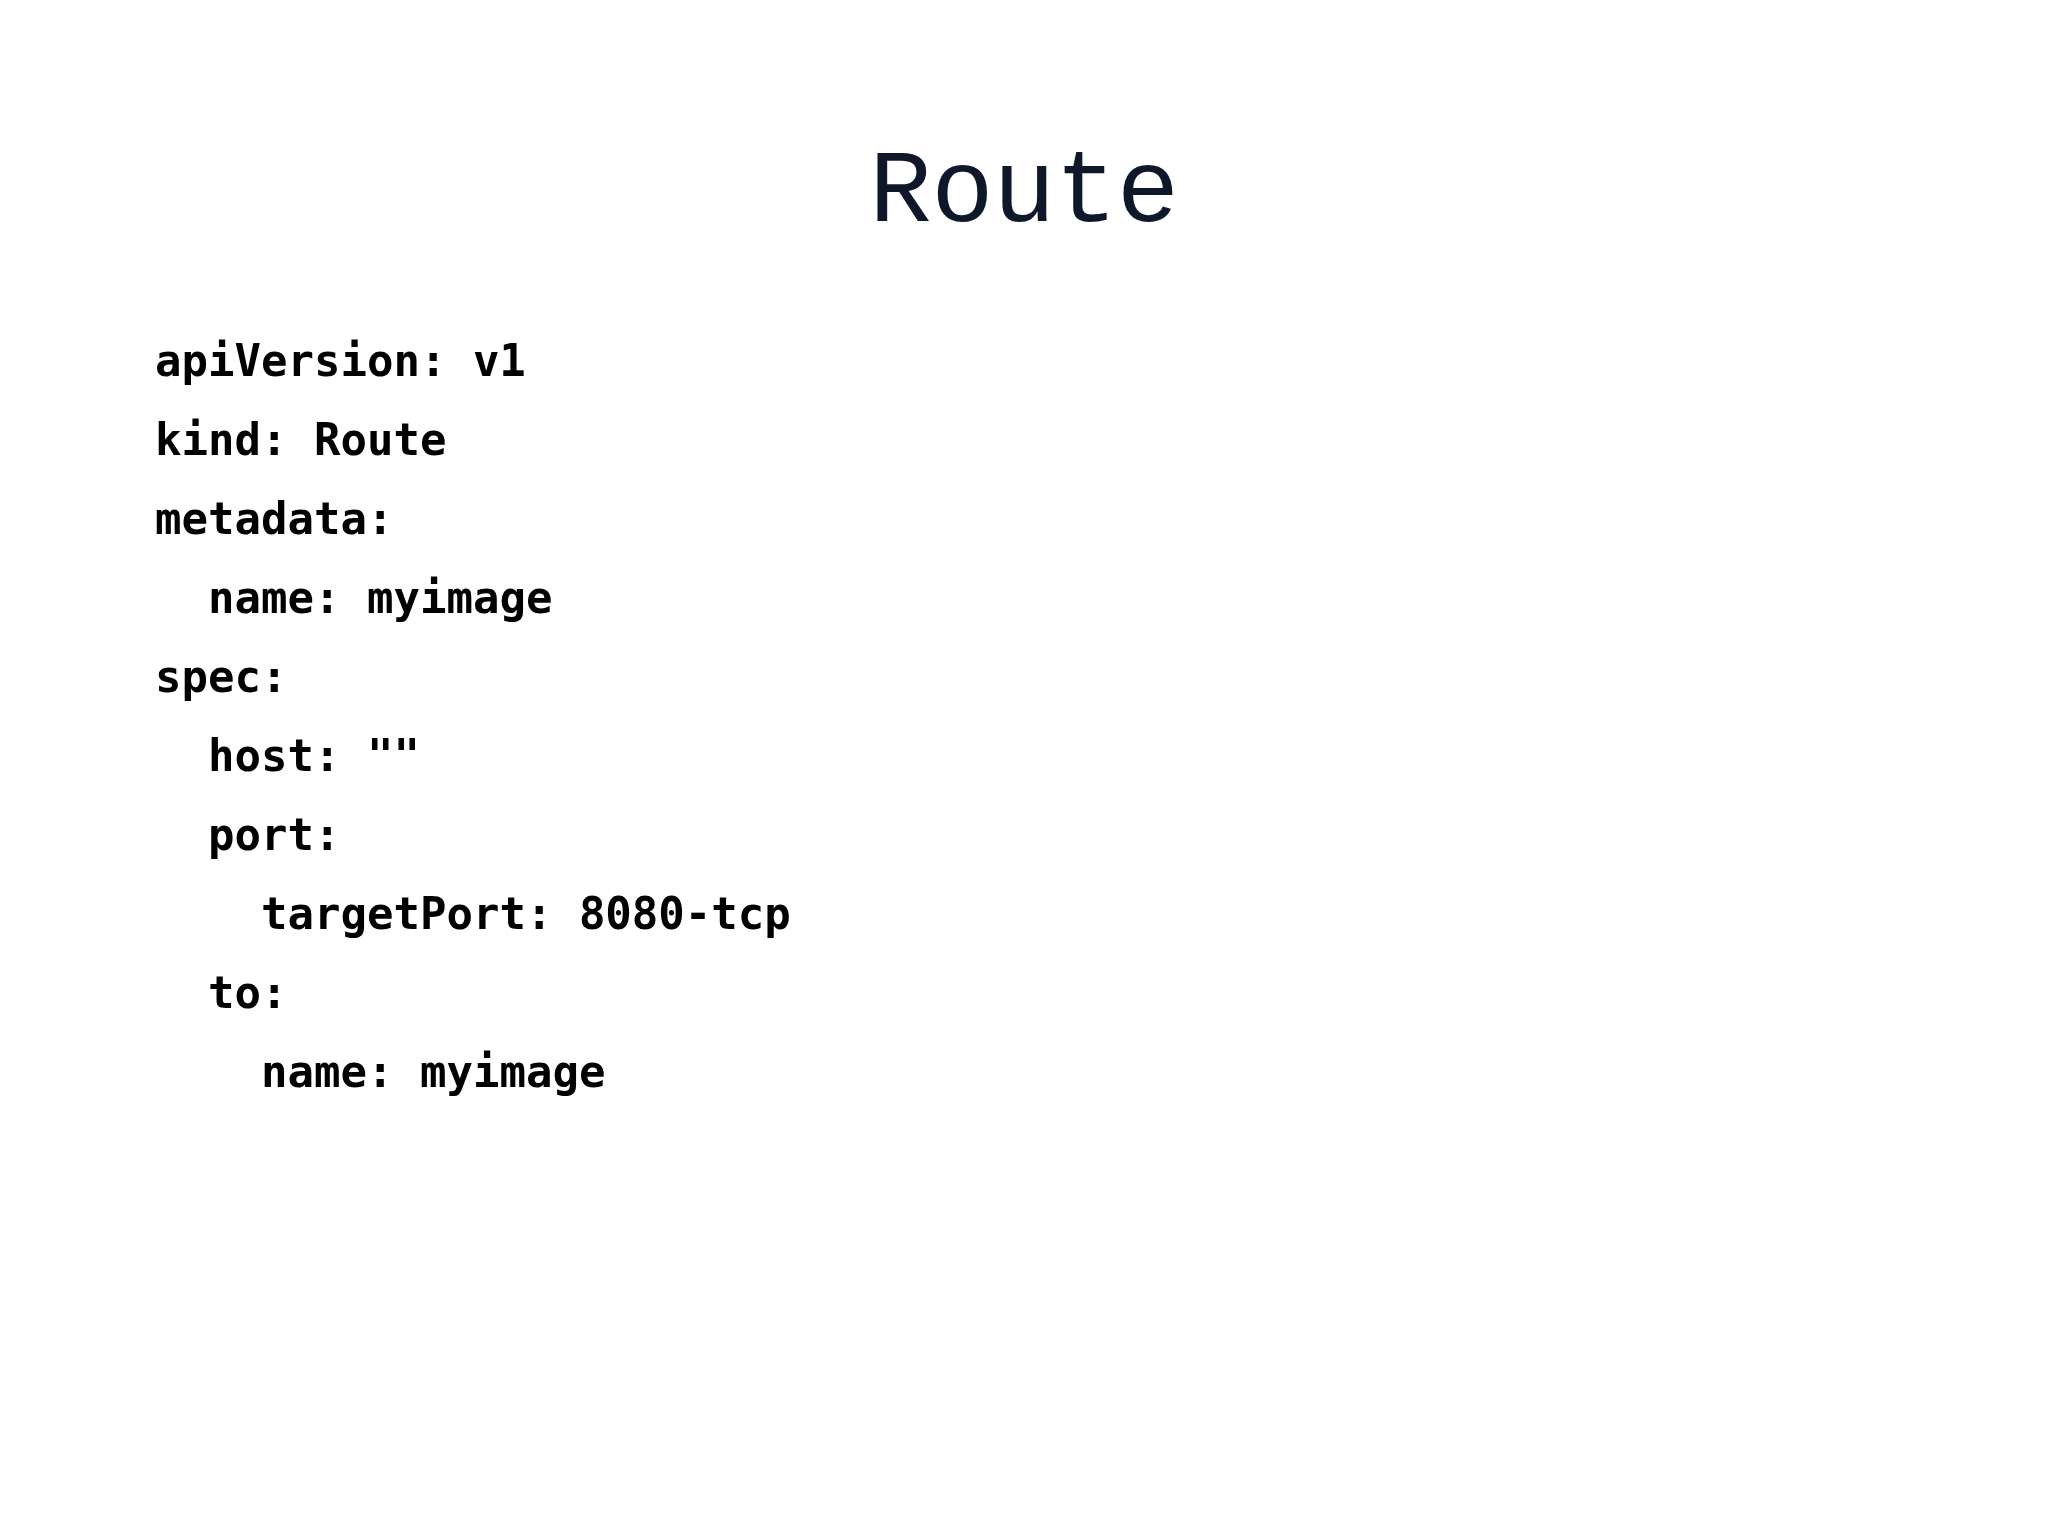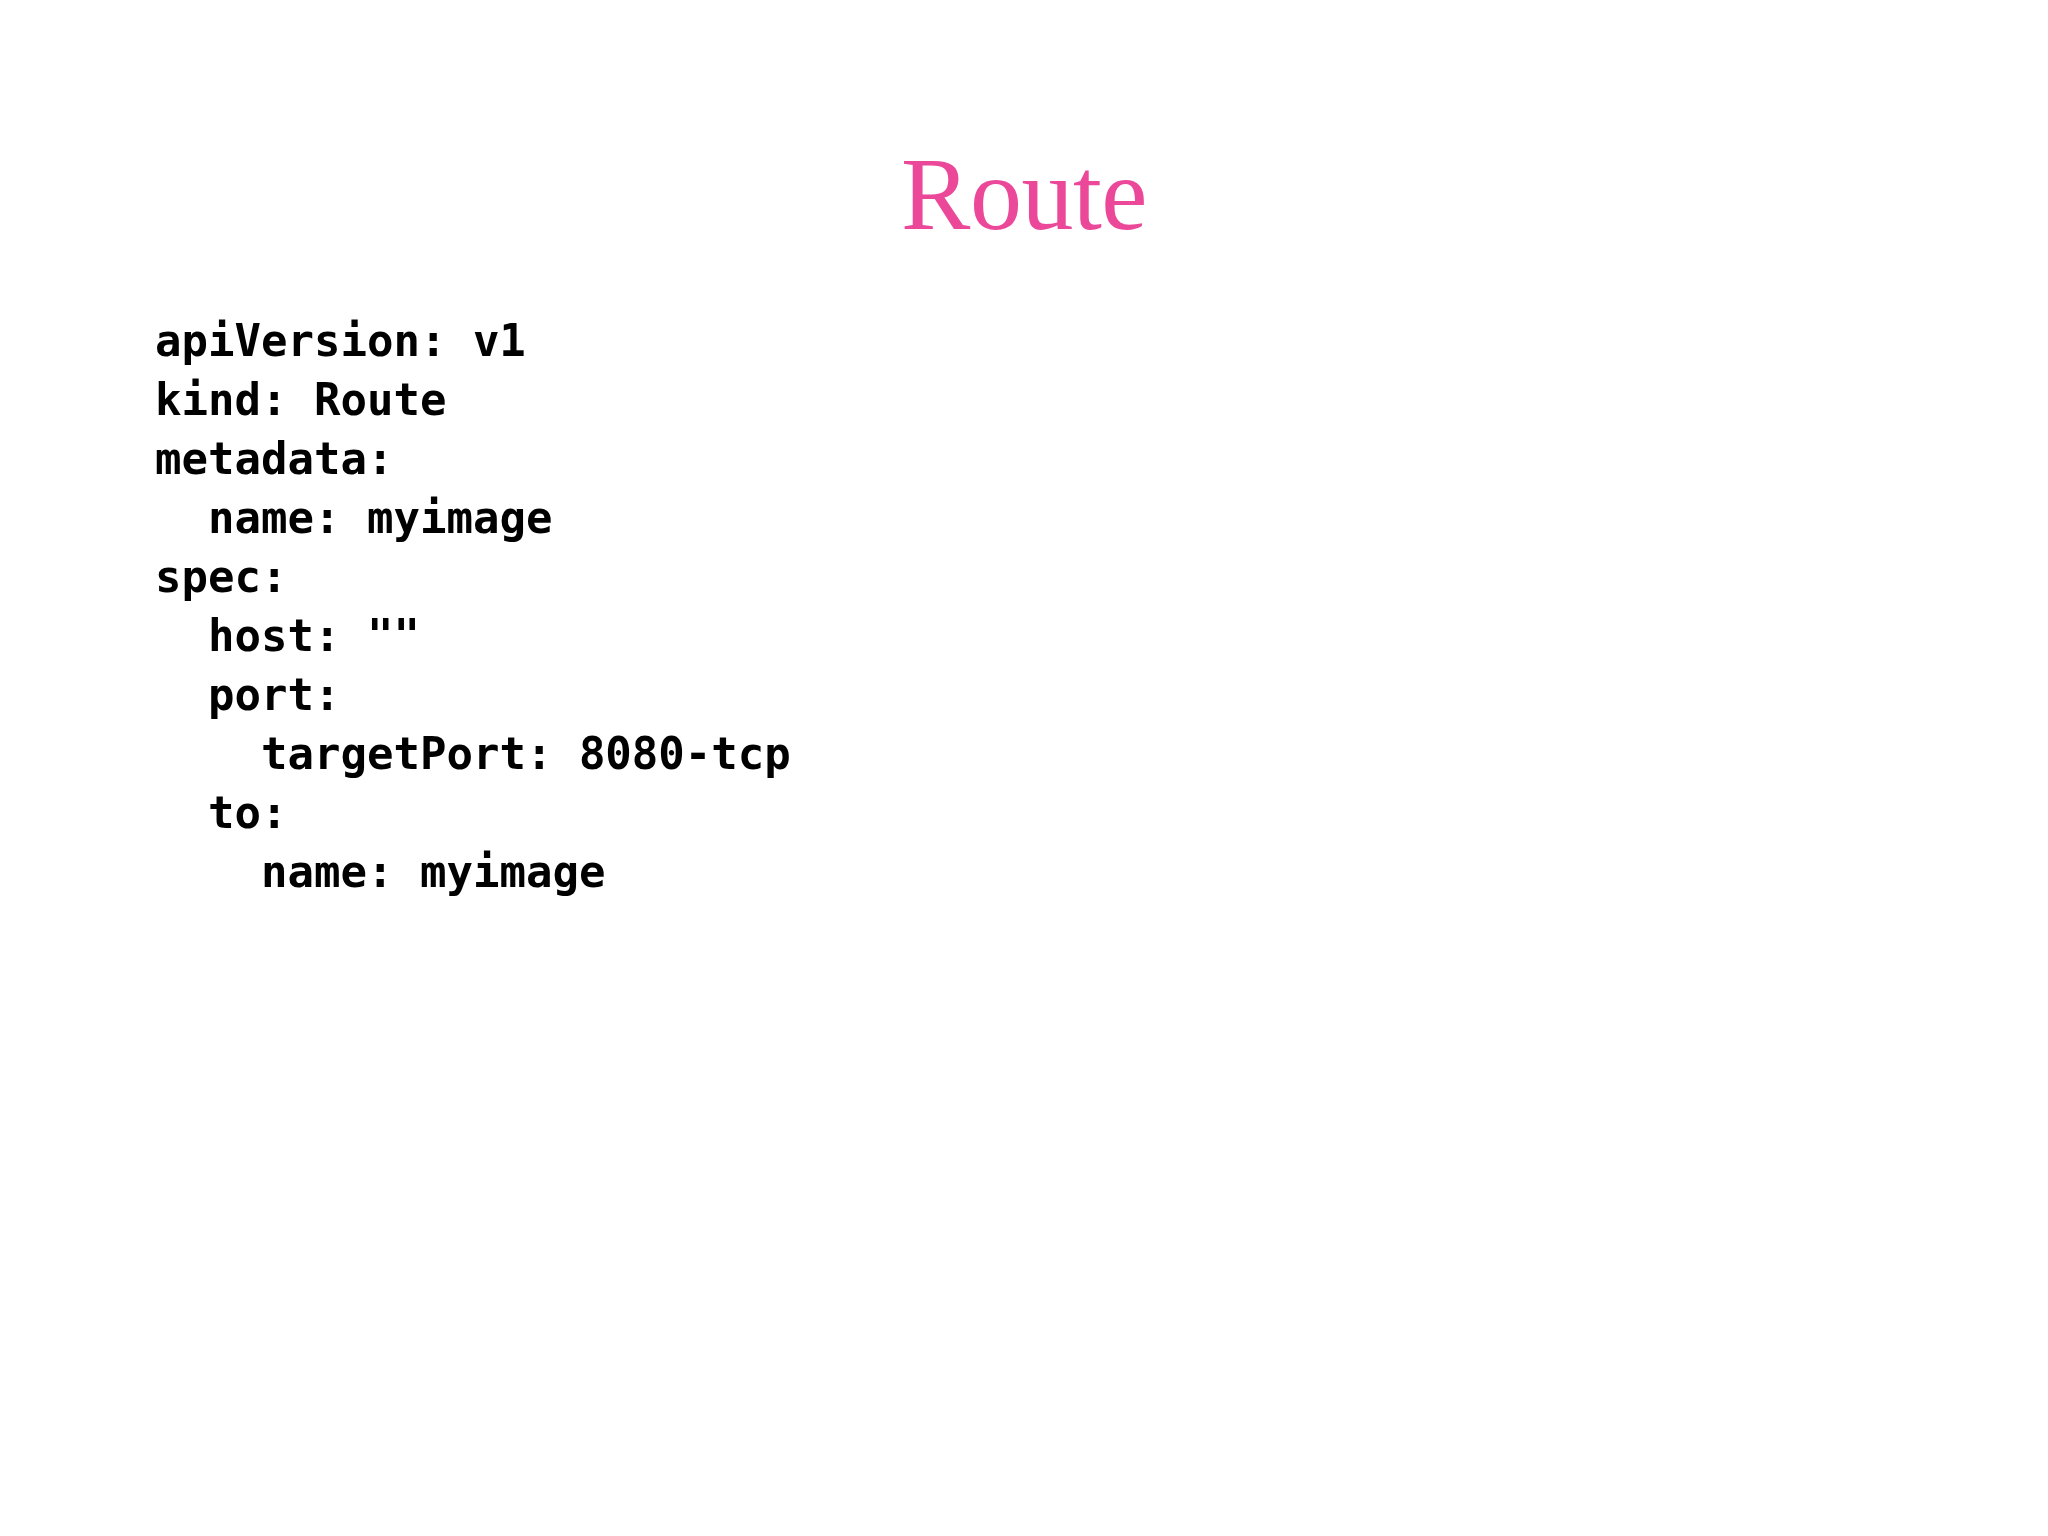--- a/index.html
+++ b/index.html
@@ -23,46 +23,47 @@
     box-sizing: border-box;
   }
 
   
   .slide-title {
     position: absolute;
     top: 64px;
     left: 0;
     width: 2048px;
     text-align: center;
-    font-family: Liberation Serif, serif;
+    font-family: Liberation Mono, monospace;
     font-weight: 300;
     font-size: 104px;
     line-height: 1.15;
     letter-spacing: -0.5px;
-    color: #ec4899;
+    color: #0f172a;
     white-space: pre;
   }
 
   
   .code-block {
     position: absolute;
     top: 298px;
     left: 155px;
     width: 1400px;
   }
 
   .code-line {
     font-family: "DejaVu Sans Mono", "Liberation Mono", monospace;
     font-weight: bold;
     font-size: 44px;
     line-height: 59px;
     color: #000000;
     white-space: pre;
     letter-spacing: 0px;
     height: 59px;
+    margin-top: 20px;
   }
 
   
   .indent-0 { padding-left: 0px; }
   .indent-1 { padding-left: 53px; }
   .indent-2 { padding-left: 106px; }
 </style>
 </head>
 <body>
 

